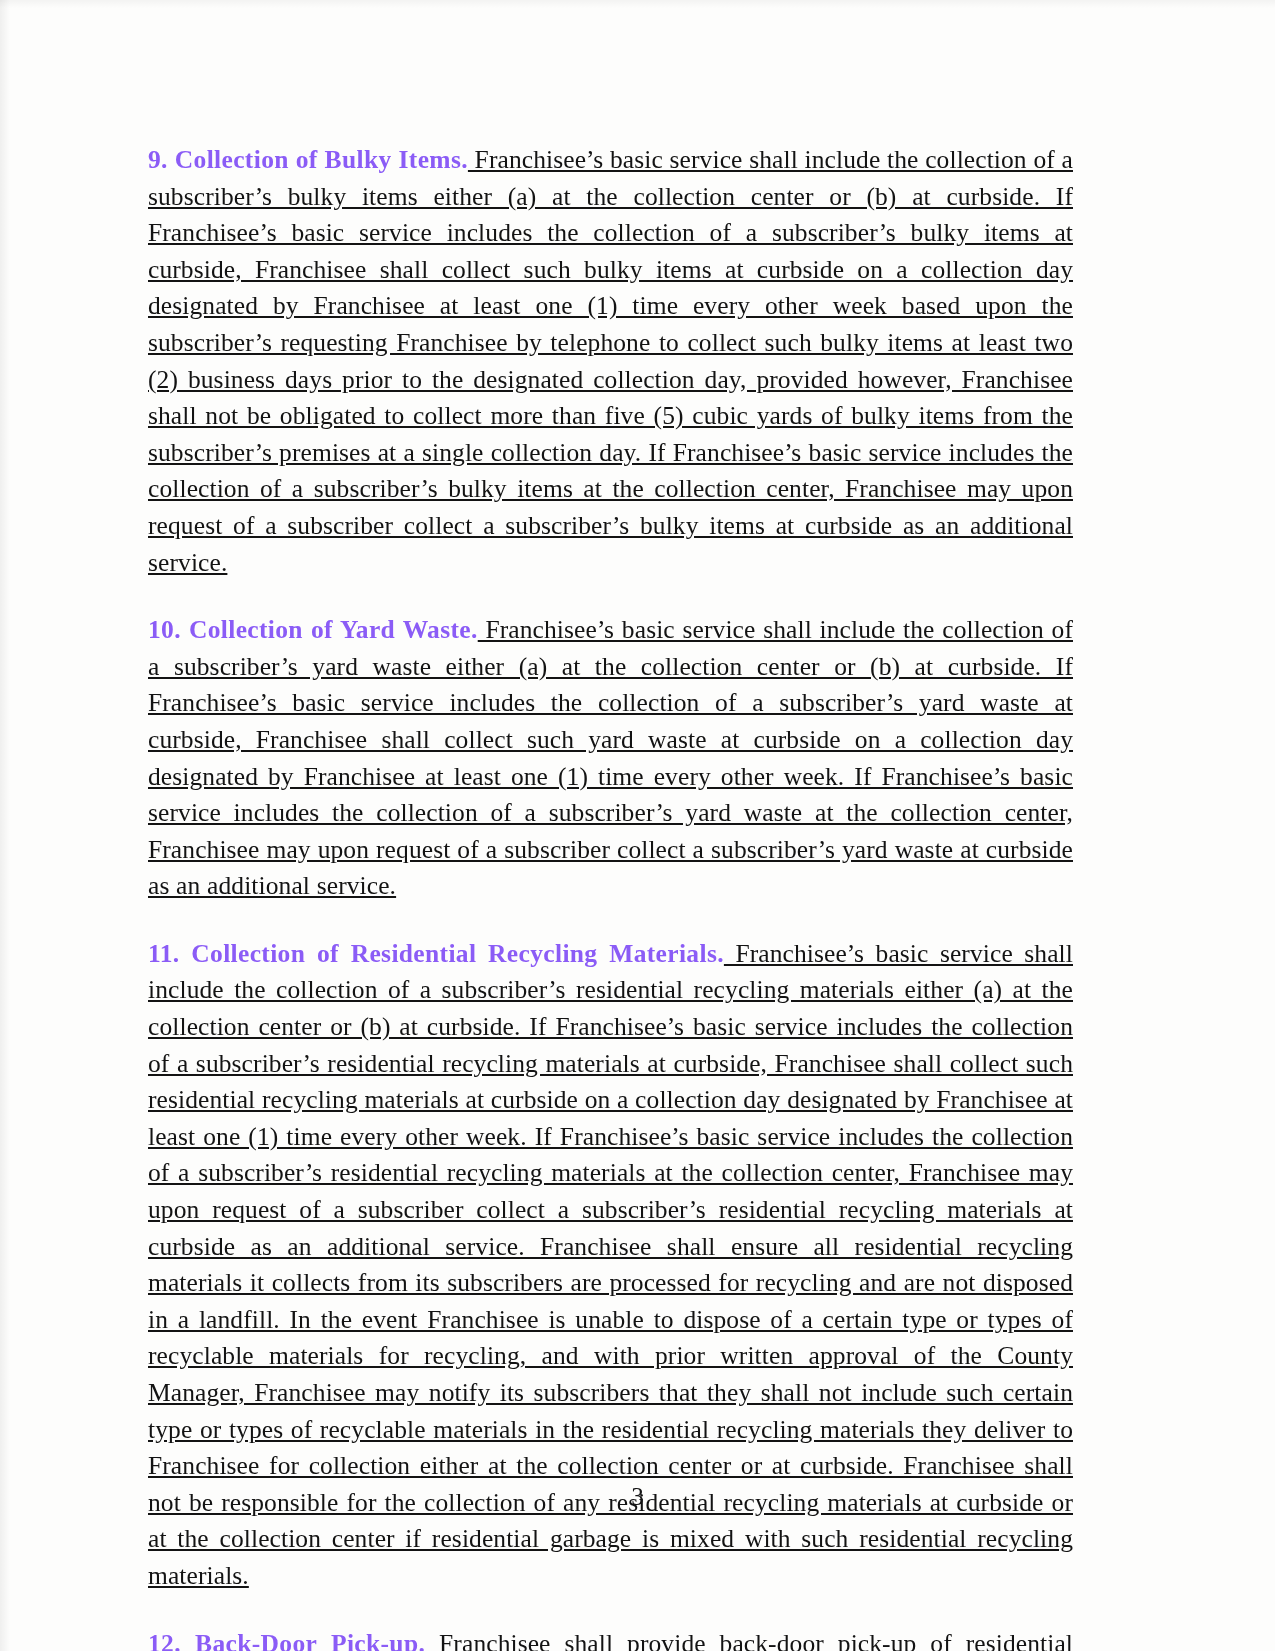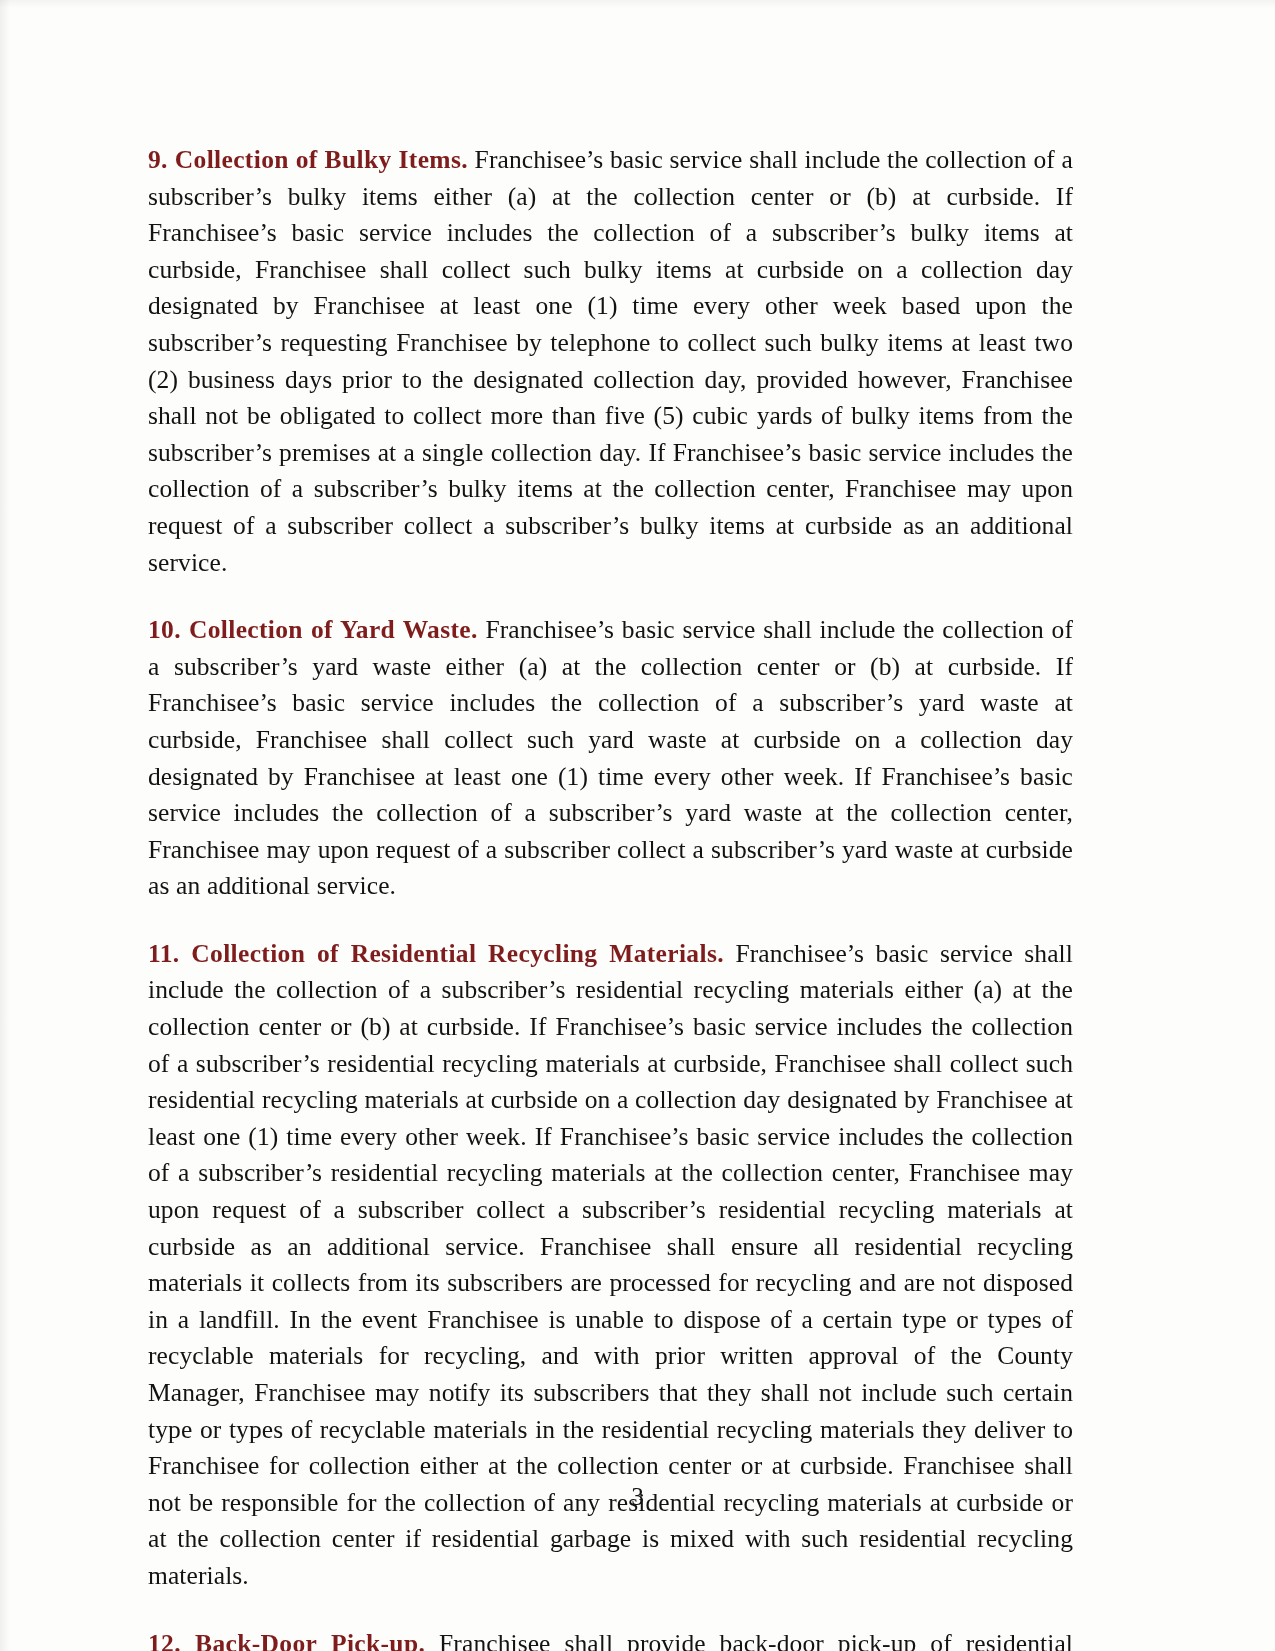--- a/index.html
+++ b/index.html
@@ -44,25 +44,26 @@
     color: #131313;
     letter-spacing: 0.1px;
     word-spacing: 0.2px;
     hyphens: none;
   }
   .para:last-child {
     margin-bottom: 0;
   }
   .heading {
     font-weight: bold;
-    color: #7f1d1d;
+    color: #8b5cf6;
     letter-spacing: 0.35px;
   }
   .body-text {
     font-weight: normal;
+    text-decoration: underline;
   }
   
   .page-number {
     position: absolute;
     left: 0;
     right: 0;
     top: 1482px;
     text-align: center;
     font-size: 25px;
     line-height: 30px;

